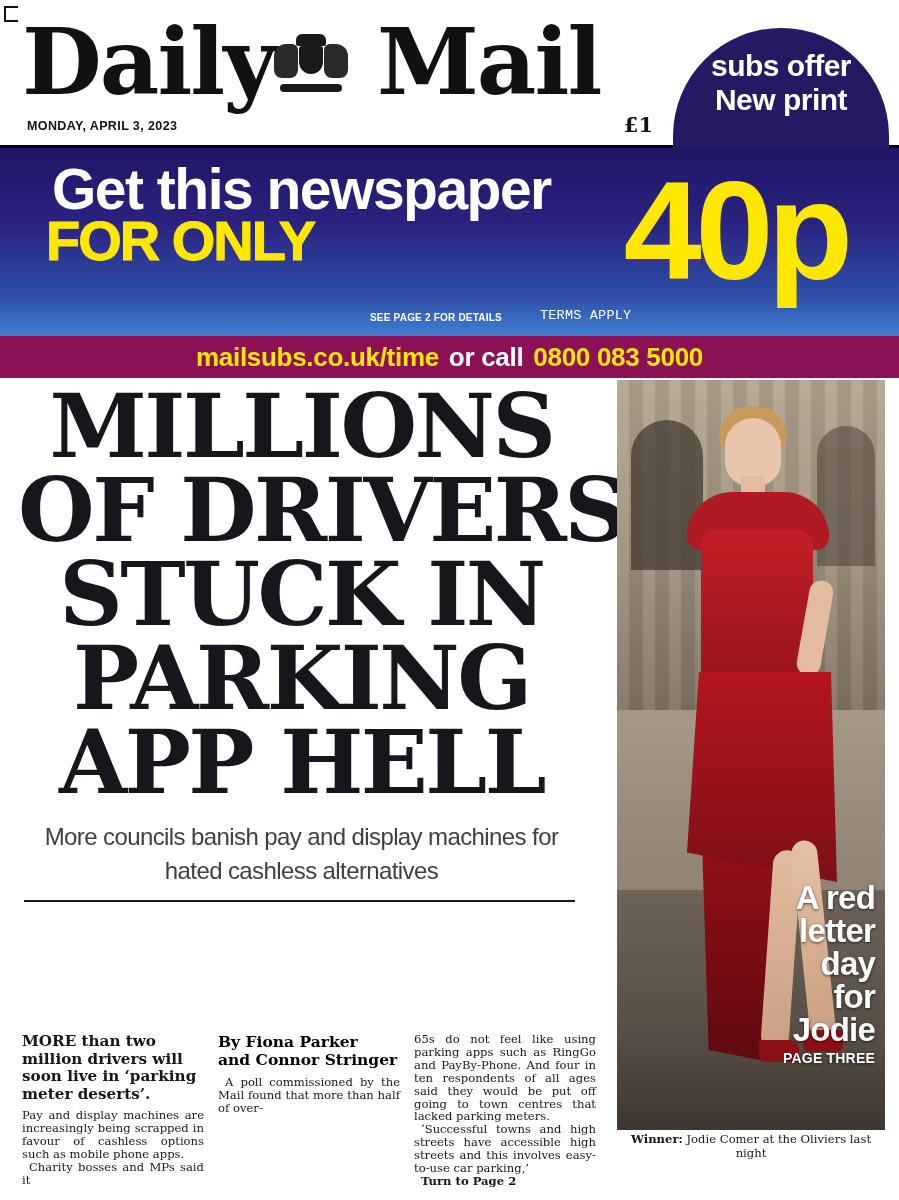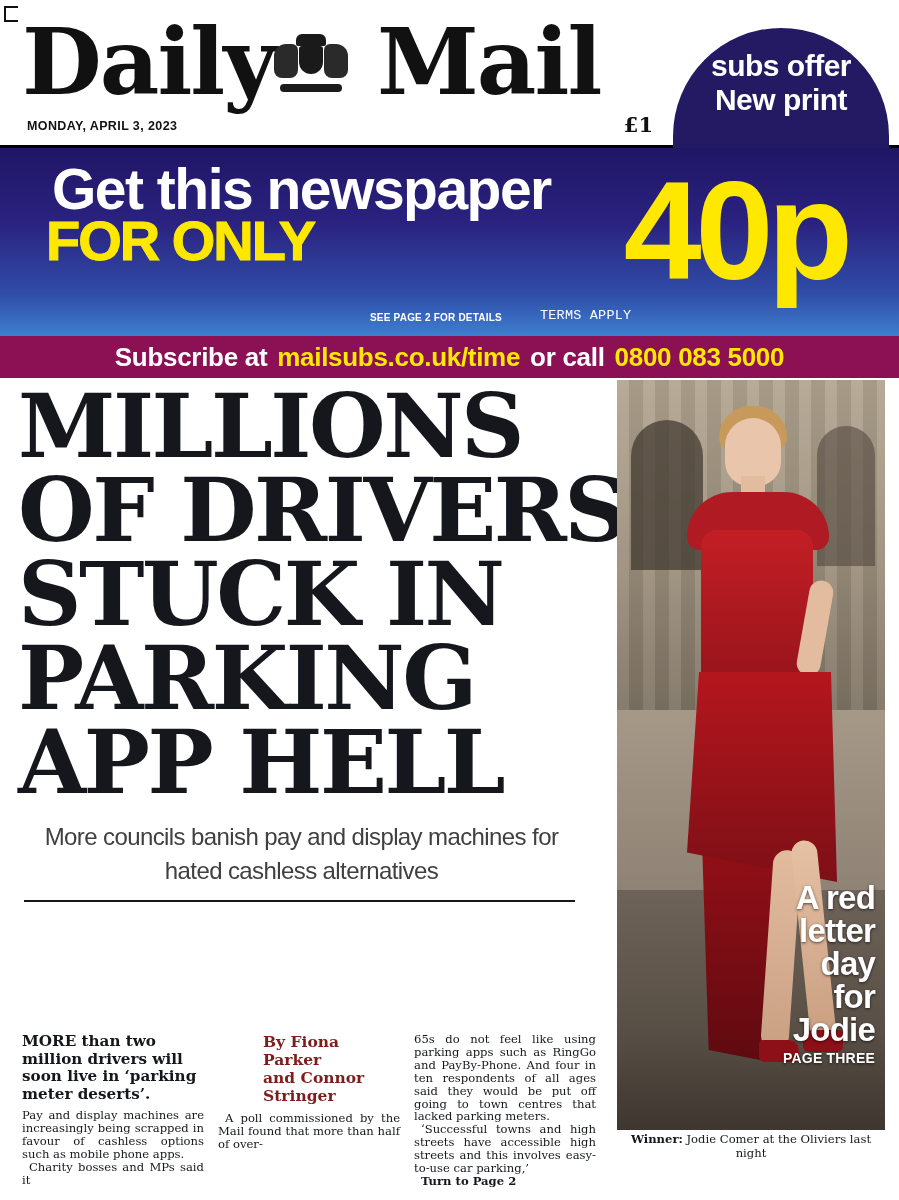--- a/index.html
+++ b/index.html
@@ -200,21 +200,21 @@
     width: 601px;
     padding: 6px 16px 0 18px;
   }
   .headline {
     font-family: "DejaVu Serif", "Liberation Serif", serif;
     font-weight: 700;
     font-size: 88px;
     line-height: 84px;
     letter-spacing: -2.5px;
     color: #15171c;
-    text-align: left;
+    text-align: center;
   }
   .headline .l {
     display: block;
     white-space: nowrap;
   }
   .subhead {
     margin-top: 16px;
     text-align: center;
     font-size: 24px;
     line-height: 34px;
@@ -242,24 +242,23 @@
   .standfirst {
     font-size: 15.2px;
     line-height: 17.5px;
     font-weight: 700;
     color: #15171c;
     margin-bottom: 6px;
   }
   .byline {
     font-size: 15.5px;
     line-height: 18px;
-    color: #7f1d1d;
+    color: #000000;
     font-weight: 400;
     margin-bottom: 7px;
-    margin-left: 45px;
   }
   .byline b { font-weight: 700; }
   .bodytext p {
     font-size: 11.6px;
     line-height: 12.9px;
     color: #15171c;
     text-align: justify;
     text-indent: 7px;
   }
   .bodytext p.first { text-indent: 0; }
@@ -451,21 +450,20 @@
 
   <div class="promo">
     <div class="promo-line1">Get this newspaper</div>
     <div class="promo-line2">FOR ONLY</div>
     <div class="promo-price">40p</div>
     <div class="promo-see">SEE PAGE 2 FOR DETAILS</div>
     <div class="promo-terms">TERMS APPLY</div>
   </div>
 
   <div class="subbar">
-    <span class="txt">Subscribe at</span>
     <span class="hl">mailsubs.co.uk/time</span>
     <span class="txt">or call</span>
     <span class="hl">0800 083 5000</span>
   </div>
 
   <div class="main">
 
     <div class="headline-col">
       <div class="headline">
         <span class="l">MILLIONS</span>

